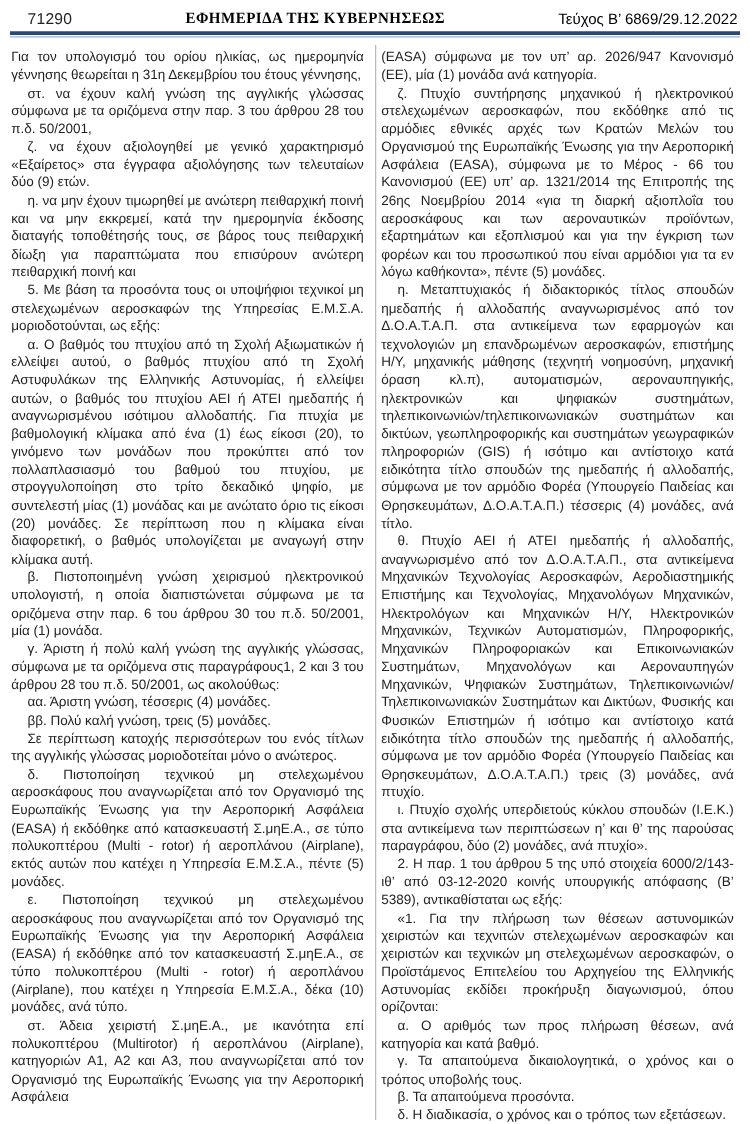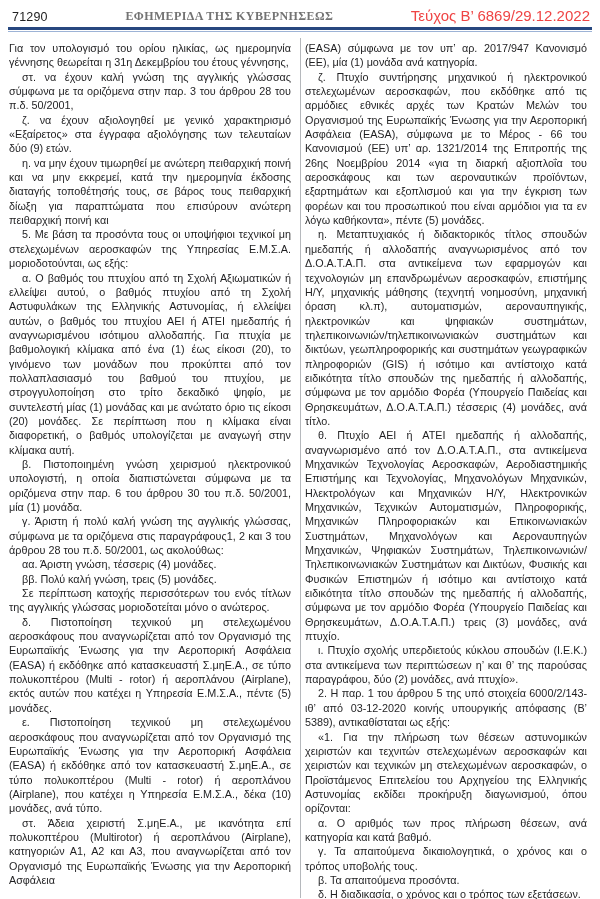--- a/index.html
+++ b/index.html
@@ -2,30 +2,30 @@
 <html lang="el"><head>
 <meta charset="utf-8">
 <style>
   html,body{margin:0;padding:0;background:#ffffff;}
   .page{
     width:600px;height:899px;position:relative;background:#fff;
     font-family:"Liberation Sans","DejaVu Sans",sans-serif;
     color:#1f1f21;overflow:hidden;box-sizing:border-box;
   }
   .header{
-    display:flex;justify-content:space-between;align-items:flex-end;
-    padding:7px 10px 0 12px;
+    display:flex;justify-content:space-between;align-items:center;
+    padding:7px 10px 0 22px;
   }
   .pagenum{font-size:12.5px;color:#222;letter-spacing:.2px;}
   .gztitle{
     font-family:"Liberation Serif","DejaVu Serif",serif;
-    font-weight:bold;font-size:12px;color:#737373;letter-spacing:.4px;
+    font-weight:bold;font-size:12px;color:#000000;letter-spacing:.4px;
     transform:scaleY(1.05);
   }
-  .issue{font-size:15px;color:#ef4444;}
+  .issue{font-size:12px;color:#000000;}
   .rule{margin:3px 8px 0 8px;height:5px;position:relative;}
   .rule .dark{height:2.5px;background:#27477f;}
   .rule .light{height:1px;background:#9db3d6;margin-top:1.5px;}
   .bodywrap{
     position:relative;
     padding:9px 9px 0 9px;
   }
   .cols{display:flex;gap:14px;}
   .col{
     width:282px;flex:0 0 282px;
@@ -70,21 +70,21 @@
         <p class="ind">β. Πιστοποιημένη γνώση χειρισμού ηλεκτρονικού υπολογιστή, η οποία διαπιστώνεται σύμφωνα με τα οριζόμενα στην παρ. 6 του άρθρου 30 του π.δ. 50/2001, μία (1) μονάδα.</p>
         <p class="ind">γ. Άριστη ή πολύ καλή γνώση της αγγλικής γλώσσας, σύμφωνα με τα οριζόμενα στις παραγράφους1, 2 και 3 του άρθρου 28 του π.δ. 50/2001, ως ακολούθως:</p>
         <p class="ind">αα. Άριστη γνώση, τέσσερις (4) μονάδες.</p>
         <p class="ind">ββ. Πολύ καλή γνώση, τρεις (5) μονάδες.</p>
         <p class="ind">Σε περίπτωση κατοχής περισσότερων του ενός τίτλων της αγγλικής γλώσσας μοριοδοτείται μόνο ο ανώτερος.</p>
         <p class="ind">δ. Πιστοποίηση τεχνικού μη στελεχωμένου αεροσκάφους που αναγνωρίζεται από τον Οργανισμό της Ευρωπαϊκής Ένωσης για την Αεροπορική Ασφάλεια (EASA) ή εκδόθηκε από κατασκευαστή Σ.μηΕ.Α., σε τύπο πολυκοπτέρου (Multi - rotor) ή αεροπλάνου (Airplane), εκτός αυτών που κατέχει η Υπηρεσία Ε.Μ.Σ.Α., πέντε (5) μονάδες.</p>
         <p class="ind">ε. Πιστοποίηση τεχνικού μη στελεχωμένου αεροσκάφους που αναγνωρίζεται από τον Οργανισμό της Ευρωπαϊκής Ένωσης για την Αεροπορική Ασφάλεια (EASA) ή εκδόθηκε από τον κατασκευαστή Σ.μηΕ.Α., σε τύπο πολυκοπτέρου (Multi - rotor) ή αεροπλάνου (Airplane), που κατέχει η Υπηρεσία Ε.Μ.Σ.Α., δέκα (10) μονάδες, ανά τύπο.</p>
         <p class="ind">στ. Άδεια χειριστή Σ.μηΕ.Α., με ικανότητα επί πολυκοπτέρου (Multirotor) ή αεροπλάνου (Airplane), κατηγοριών Α1, Α2 και Α3, που αναγνωρίζεται από τον Οργανισμό της Ευρωπαϊκής Ένωσης για την Αεροπορική Ασφάλεια</p>
       </div>
       <div class="col">
-        <p>(EASA) σύμφωνα με τον υπ’ αρ. 2017/947 Κανονισμό (ΕΕ), μία (1) μονάδα ανά κατηγορία.</p>
+        <p>(EASA) σύμφωνα με τον υπ’ αρ. 2026/947 Κανονισμό (ΕΕ), μία (1) μονάδα ανά κατηγορία.</p>
         <p class="ind">ζ. Πτυχίο συντήρησης μηχανικού ή ηλεκτρονικού στελεχωμένων αεροσκαφών, που εκδόθηκε από τις αρμόδιες εθνικές αρχές των Κρατών Μελών του Οργανισμού της Ευρωπαϊκής Ένωσης για την Αεροπορική Ασφάλεια (EASA), σύμφωνα με το Μέρος - 66 του Κανονισμού (ΕΕ) υπ’ αρ. 1321/2014 της Επιτροπής της 26ης Νοεμβρίου 2014 «για τη διαρκή αξιοπλοΐα του αεροσκάφους και των αεροναυτικών προϊόντων, εξαρτημάτων και εξοπλισμού και για την έγκριση των φορέων και του προσωπικού που είναι αρμόδιοι για τα εν λόγω καθήκοντα», πέντε (5) μονάδες.</p>
         <p class="ind">η. Μεταπτυχιακός ή διδακτορικός τίτλος σπουδών ημεδαπής ή αλλοδαπής αναγνωρισμένος από τον Δ.Ο.Α.Τ.Α.Π. στα αντικείμενα των εφαρμογών και τεχνολογιών μη επανδρωμένων αεροσκαφών, επιστήμης Η/Υ, μηχανικής μάθησης (τεχνητή νοημοσύνη, μηχανική όραση κλ.π), αυτοματισμών, αεροναυπηγικής, ηλεκτρονικών και ψηφιακών συστημάτων, τηλεπικοινωνιών/τηλεπικοινωνιακών συστημάτων και δικτύων, γεωπληροφορικής και συστημάτων γεωγραφικών πληροφοριών (GIS) ή ισότιμο και αντίστοιχο κατά ειδικότητα τίτλο σπουδών της ημεδαπής ή αλλοδαπής, σύμφωνα με τον αρμόδιο Φορέα (Υπουργείο Παιδείας και Θρησκευμάτων, Δ.Ο.Α.Τ.Α.Π.) τέσσερις (4) μονάδες, ανά τίτλο.</p>
         <p class="ind">θ. Πτυχίο ΑΕΙ ή ΑΤΕΙ ημεδαπής ή αλλοδαπής, αναγνωρισμένο από τον Δ.Ο.Α.Τ.Α.Π., στα αντικείμενα Μηχανικών Τεχνολογίας Αεροσκαφών, Αεροδιαστημικής Επιστήμης και Τεχνολογίας, Μηχανολόγων Μηχανικών, Ηλεκτρολόγων και Μηχανικών Η/Υ, Ηλεκτρονικών Μηχανικών, Τεχνικών Αυτοματισμών, Πληροφορικής, Μηχανικών Πληροφοριακών και Επικοινωνιακών Συστημάτων, Μηχανολόγων και Αεροναυπηγών Μηχανικών, Ψηφιακών Συστημάτων, Τηλεπικοινωνιών/Τηλεπικοινωνιακών Συστημάτων και Δικτύων, Φυσικής και Φυσικών Επιστημών ή ισότιμο και αντίστοιχο κατά ειδικότητα τίτλο σπουδών της ημεδαπής ή αλλοδαπής, σύμφωνα με τον αρμόδιο Φορέα (Υπουργείο Παιδείας και Θρησκευμάτων, Δ.Ο.Α.Τ.Α.Π.) τρεις (3) μονάδες, ανά πτυχίο.</p>
         <p class="ind">ι. Πτυχίο σχολής υπερδιετούς κύκλου σπουδών (Ι.Ε.Κ.) στα αντικείμενα των περιπτώσεων η’ και θ’ της παρούσας παραγράφου, δύο (2) μονάδες, ανά πτυχίο».</p>
         <p class="ind">2. Η παρ. 1 του άρθρου 5 της υπό στοιχεία 6000/2/143-ιθ’ από 03-12-2020 κοινής υπουργικής απόφασης (Β’ 5389), αντικαθίσταται ως εξής:</p>
         <p class="ind">«1. Για την πλήρωση των θέσεων αστυνομικών χειριστών και τεχνιτών στελεχωμένων αεροσκαφών και χειριστών και τεχνικών μη στελεχωμένων αεροσκαφών, ο Προϊστάμενος Επιτελείου του Αρχηγείου της Ελληνικής Αστυνομίας εκδίδει προκήρυξη διαγωνισμού, όπου ορίζονται:</p>
         <p class="ind">α. Ο αριθμός των προς πλήρωση θέσεων, ανά κατηγορία και κατά βαθμό.</p>
         <p class="ind">γ. Τα απαιτούμενα δικαιολογητικά, ο χρόνος και ο τρόπος υποβολής τους.</p>
         <p class="ind">β. Τα απαιτούμενα προσόντα.</p>
         <p class="ind">δ. Η διαδικασία, ο χρόνος και ο τρόπος των εξετάσεων.</p>

